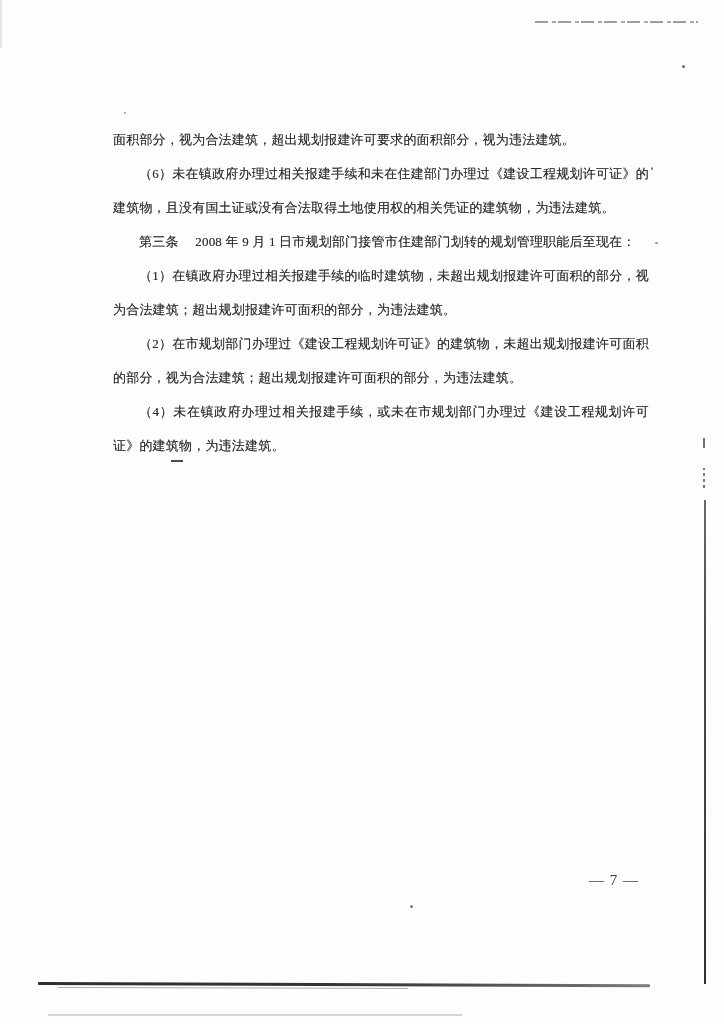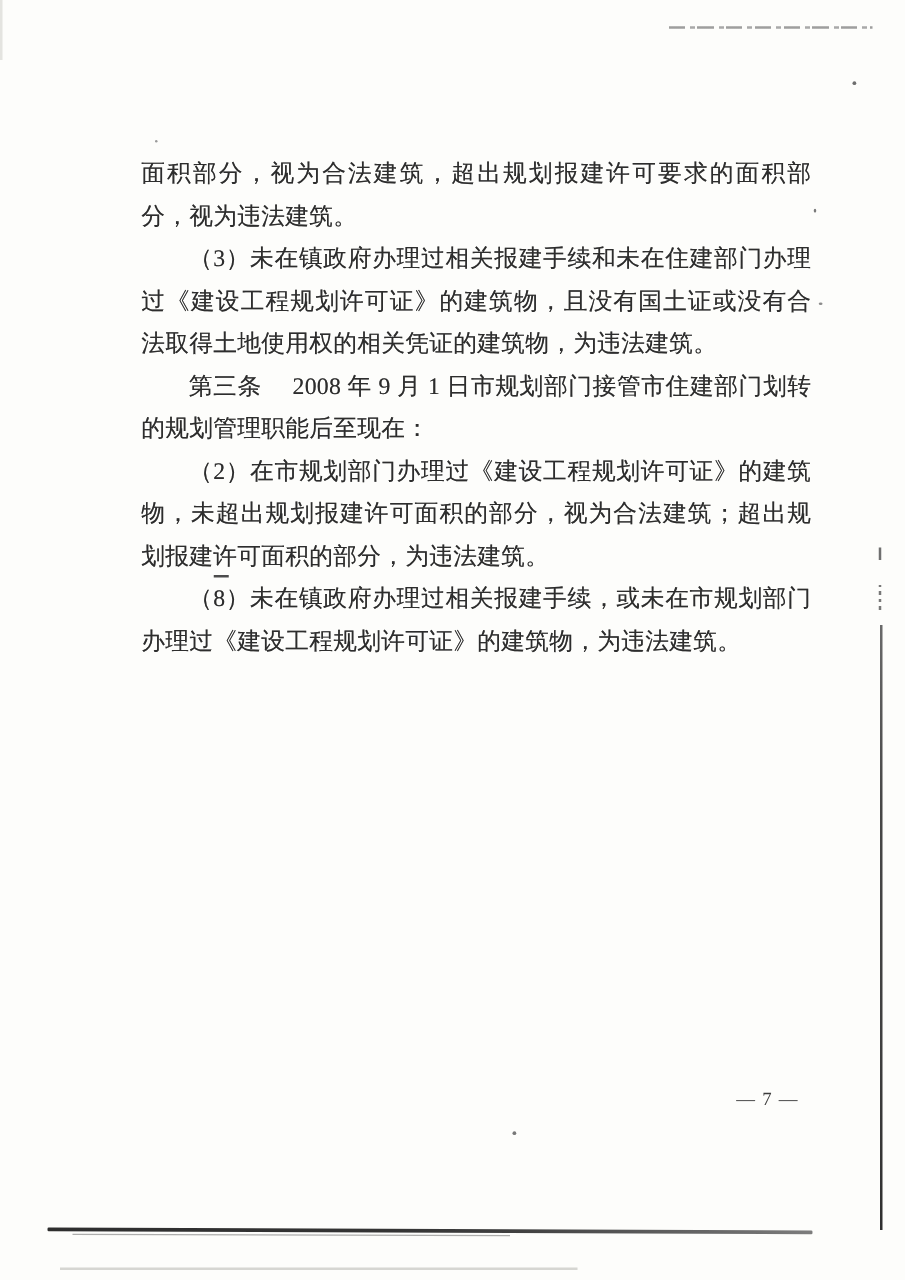--- a/index.html
+++ b/index.html
@@ -22,21 +22,21 @@
   }
   .content {
     position: absolute;
     left: 113px;
     top: 123px;
     width: 536px;
     color: #2d2d2d;
   }
   .content p {
     margin: 0;
-    font-size: 19px;
+    font-size: 13px;
     line-height: 34px;
     text-align: justify;
     text-justify: inter-character;
     letter-spacing: 0.2px;
     text-shadow: 0 0 0.5px rgba(45,45,45,0.55);
   }
   .content p.indent { text-indent: 2em; }
   .page-number {
     position: absolute;
     left: 578px;
@@ -94,24 +94,25 @@
 </style>
 </head>
 <body>
 
 <div class="page">
 
   <div class="edge-shade-left art"></div>
 
   <div class="content">
     <p>面积部分，视为合法建筑，超出规划报建许可要求的面积部分，视为违法建筑。</p>
-    <p class="indent">（3）未在镇政府办理过相关报建手续和未在住建部门办理过《建设工程规划许可证》的建筑物，且没有国土证或没有合法取得土地使用权的相关凭证的建筑物，为违法建筑。</p>
+    <p class="indent">（6）未在镇政府办理过相关报建手续和未在住建部门办理过《建设工程规划许可证》的建筑物，且没有国土证或没有合法取得土地使用权的相关凭证的建筑物，为违法建筑。</p>
     <p class="indent">第三条　 2008 年 9 月 1 日市规划部门接管市住建部门划转的规划管理职能后至现在：</p>
+    <p class="indent">（1）在镇政府办理过相关报建手续的临时建筑物，未超出规划报建许可面积的部分，视为合法建筑；超出规划报建许可面积的部分，为违法建筑。</p>
     <p class="indent">（2）在市规划部门办理过《建设工程规划许可证》的建筑物，未超出规划报建许可面积的部分，视为合法建筑；超出规划报建许可面积的部分，为违法建筑。</p>
-    <p class="indent">（8）未在镇政府办理过相关报建手续，或未在市规划部门办理过《建设工程规划许可证》的建筑物，为违法建筑。</p>
+    <p class="indent">（4）未在镇政府办理过相关报建手续，或未在市规划部门办理过《建设工程规划许可证》的建筑物，为违法建筑。</p>
   </div>
 
   <div class="page-number">— 7 —</div>
 
   <div class="art art-top-dashes"></div>
   <div class="art art-vline-dash1"></div>
   <div class="art art-vline-dash2"></div>
   <div class="art art-vline"></div>
   <div class="art art-hline-bottom"></div>
   <div class="art art-hline-echo"></div>

